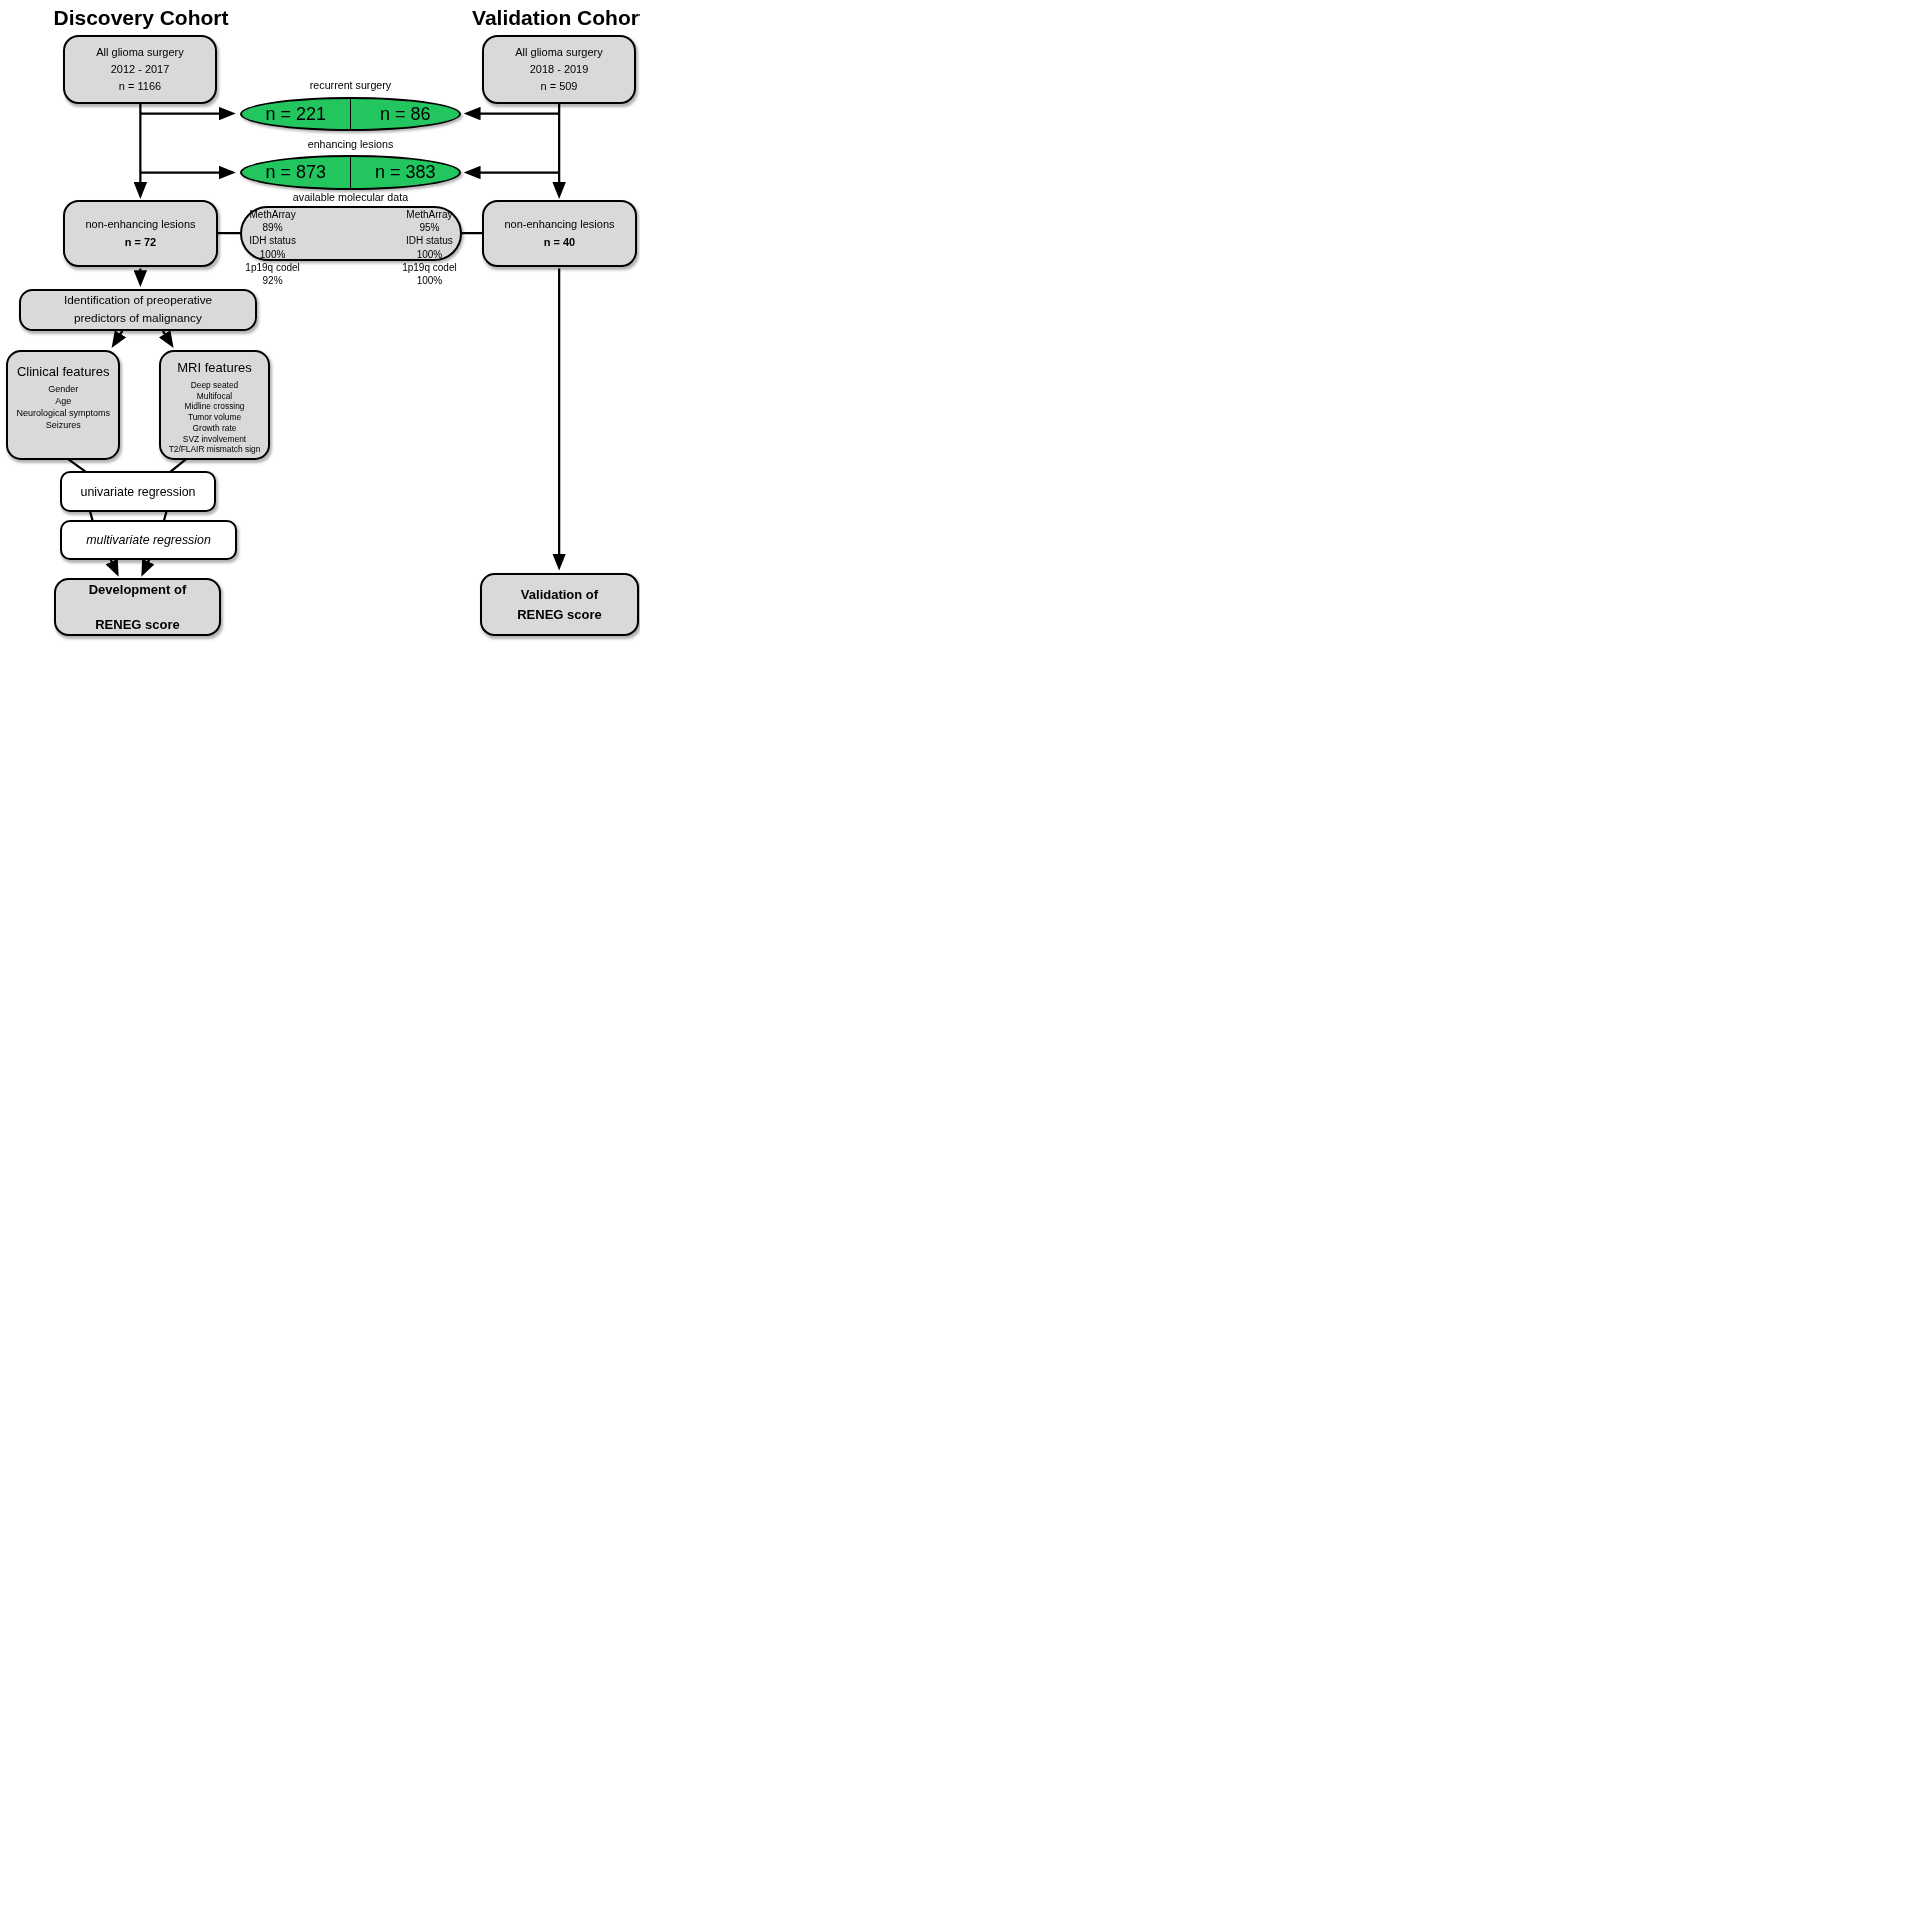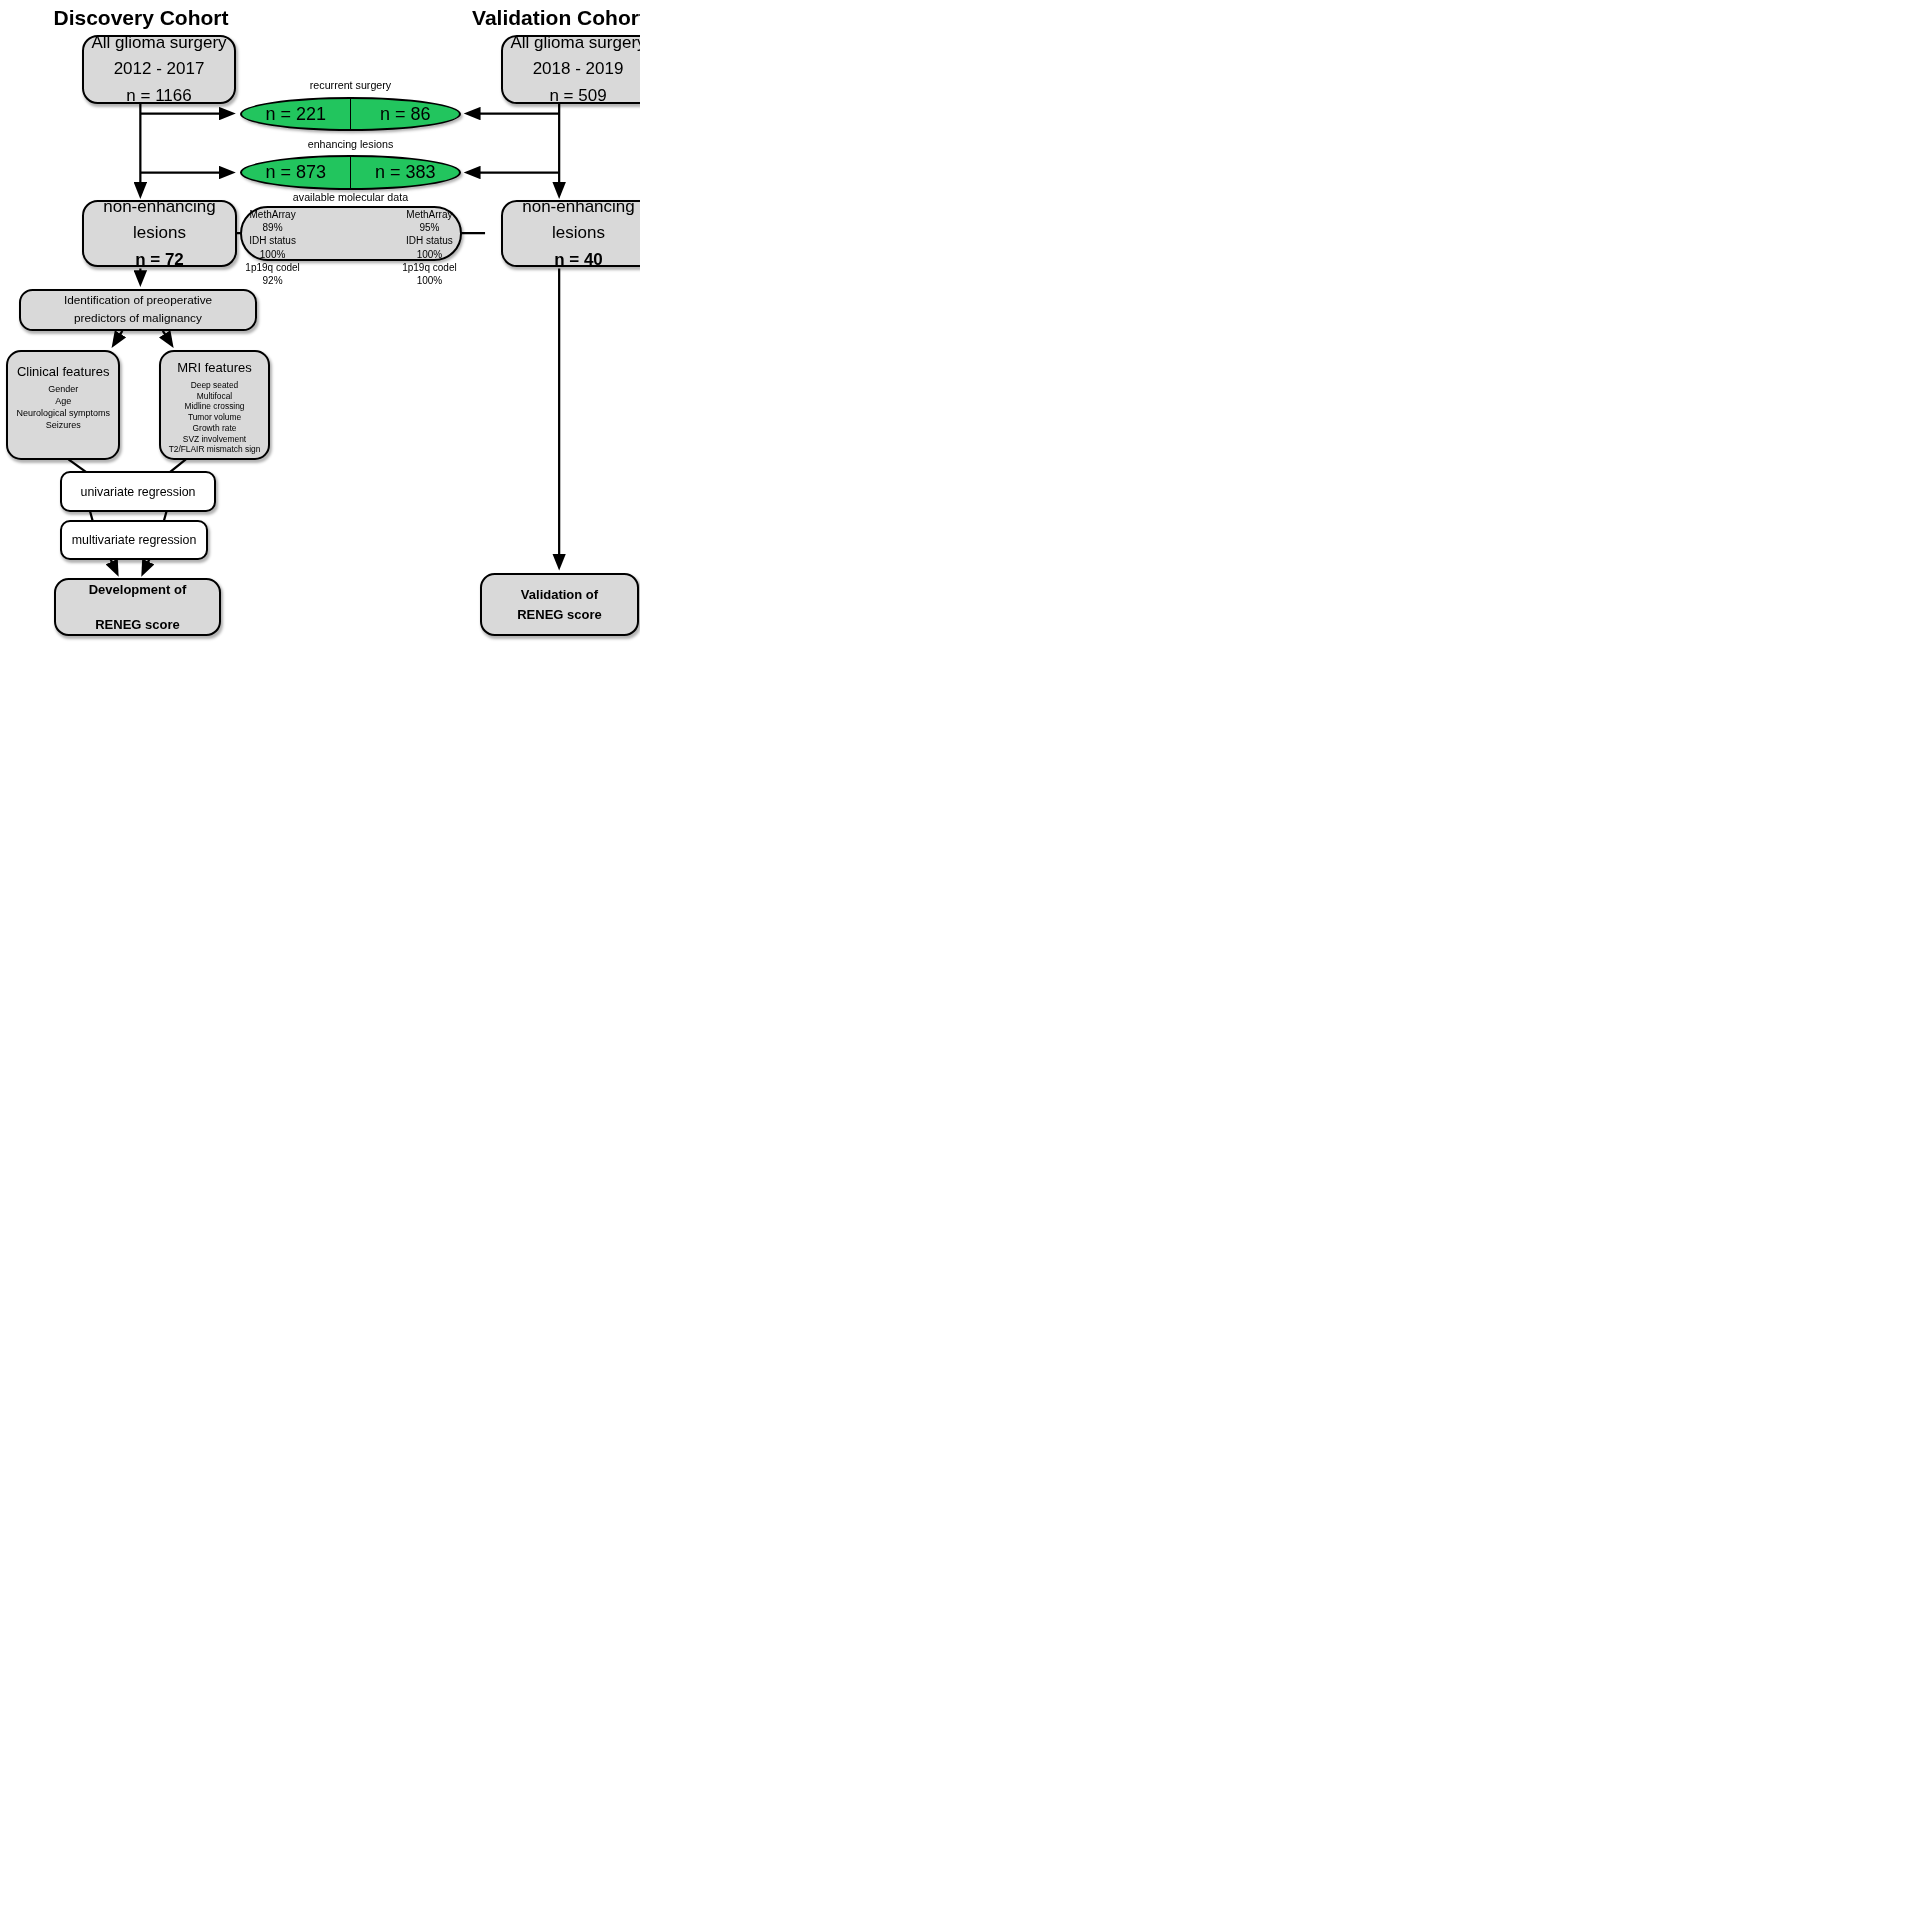--- a/index.html
+++ b/index.html
@@ -16,21 +16,21 @@
     text-align:center;box-shadow:1.7px 2.2px 2.8px rgba(0,0,0,0.30);
   }
   .white{background:#ffffff;}
   .cohort-title{
     position:absolute;z-index:2;font-size:21px;font-weight:bold;
     text-align:center;white-space:nowrap;
   }
   .sec-label{
     position:absolute;z-index:2;font-size:10.7px;text-align:center;
   }
-  .big-box{border-radius:15.7px;font-size:17px;line-height:1.55;margin-left:19px;}
+  .big-box{border-radius:15.7px;font-size:11px;line-height:1.55;}
   .ellipse{
     border-radius:50%;flex-direction:row;align-items:stretch;padding:0;
     font-size:18px;background:#22c55e;
   }
   .pill{
     border-radius:27.5px;flex-direction:row;align-items:flex-start;padding:0;
     font-size:10px;line-height:1.32;gap:42px;
   }
   .half{flex:1;display:flex;flex-direction:column;justify-content:center;align-items:center;}
   .half.rt{align-items:flex-end;padding-right:5px;}
@@ -151,21 +151,21 @@
     <div class="ft-item">Multifocal</div>
     <div class="ft-item">Midline crossing</div>
     <div class="ft-item">Tumor volume</div>
     <div class="ft-item">Growth rate</div>
     <div class="ft-item">SVZ involvement</div>
     <div class="ft-item">T2/FLAIR mismatch sign</div>
   </div>
 
   <div class="node reg white" style="left:60px;top:471px;width:156px;height:41px;">univariate regression</div>
 
-  <div class="node reg white" style="left:60px;top:520px;width:148px;height:40px;">multivariate regression</div>
+  <div class="node reg white" style="left:60px;top:520px;width:177px;height:40px;font-style:italic;">multivariate regression</div>
 
   <div class="node final" style="left:54px;top:578px;width:167px;height:58px;justify-content:space-between;">
     <div>Development of</div>
     <div>RENEG score</div>
   </div>
 
   <div class="node final" style="left:480px;top:573px;width:159px;height:63px;">
     <div>Validation of</div>
     <div>RENEG score</div>
   </div>

